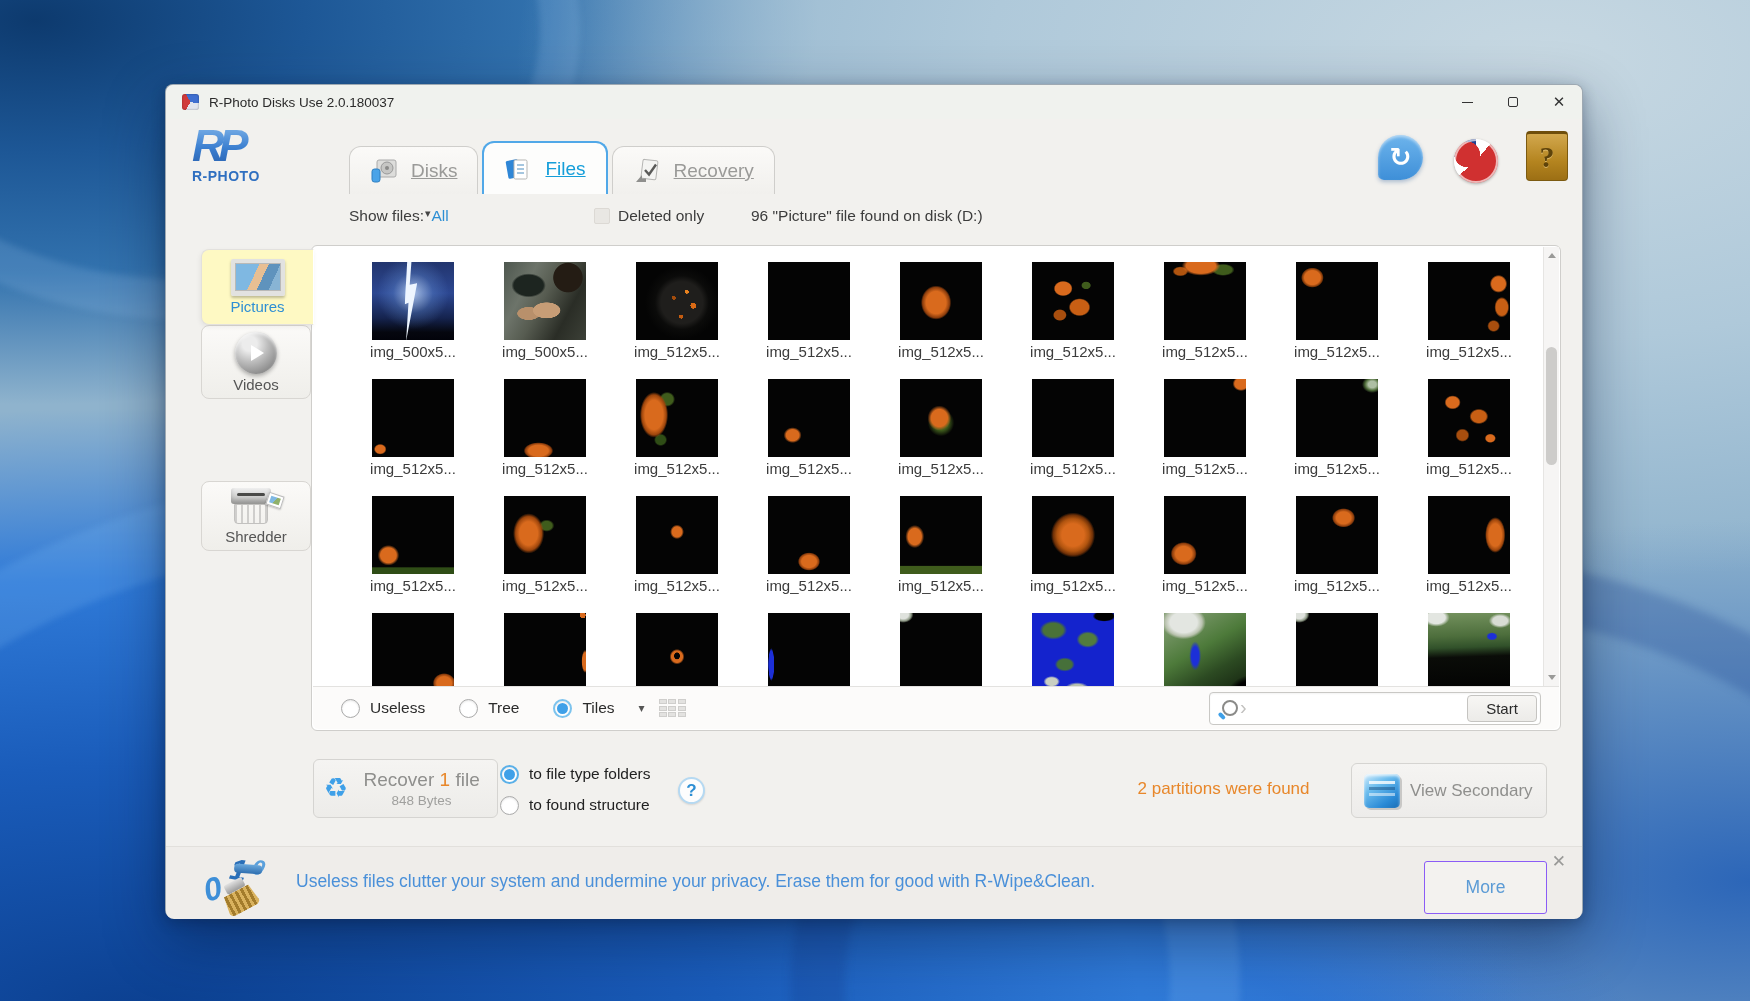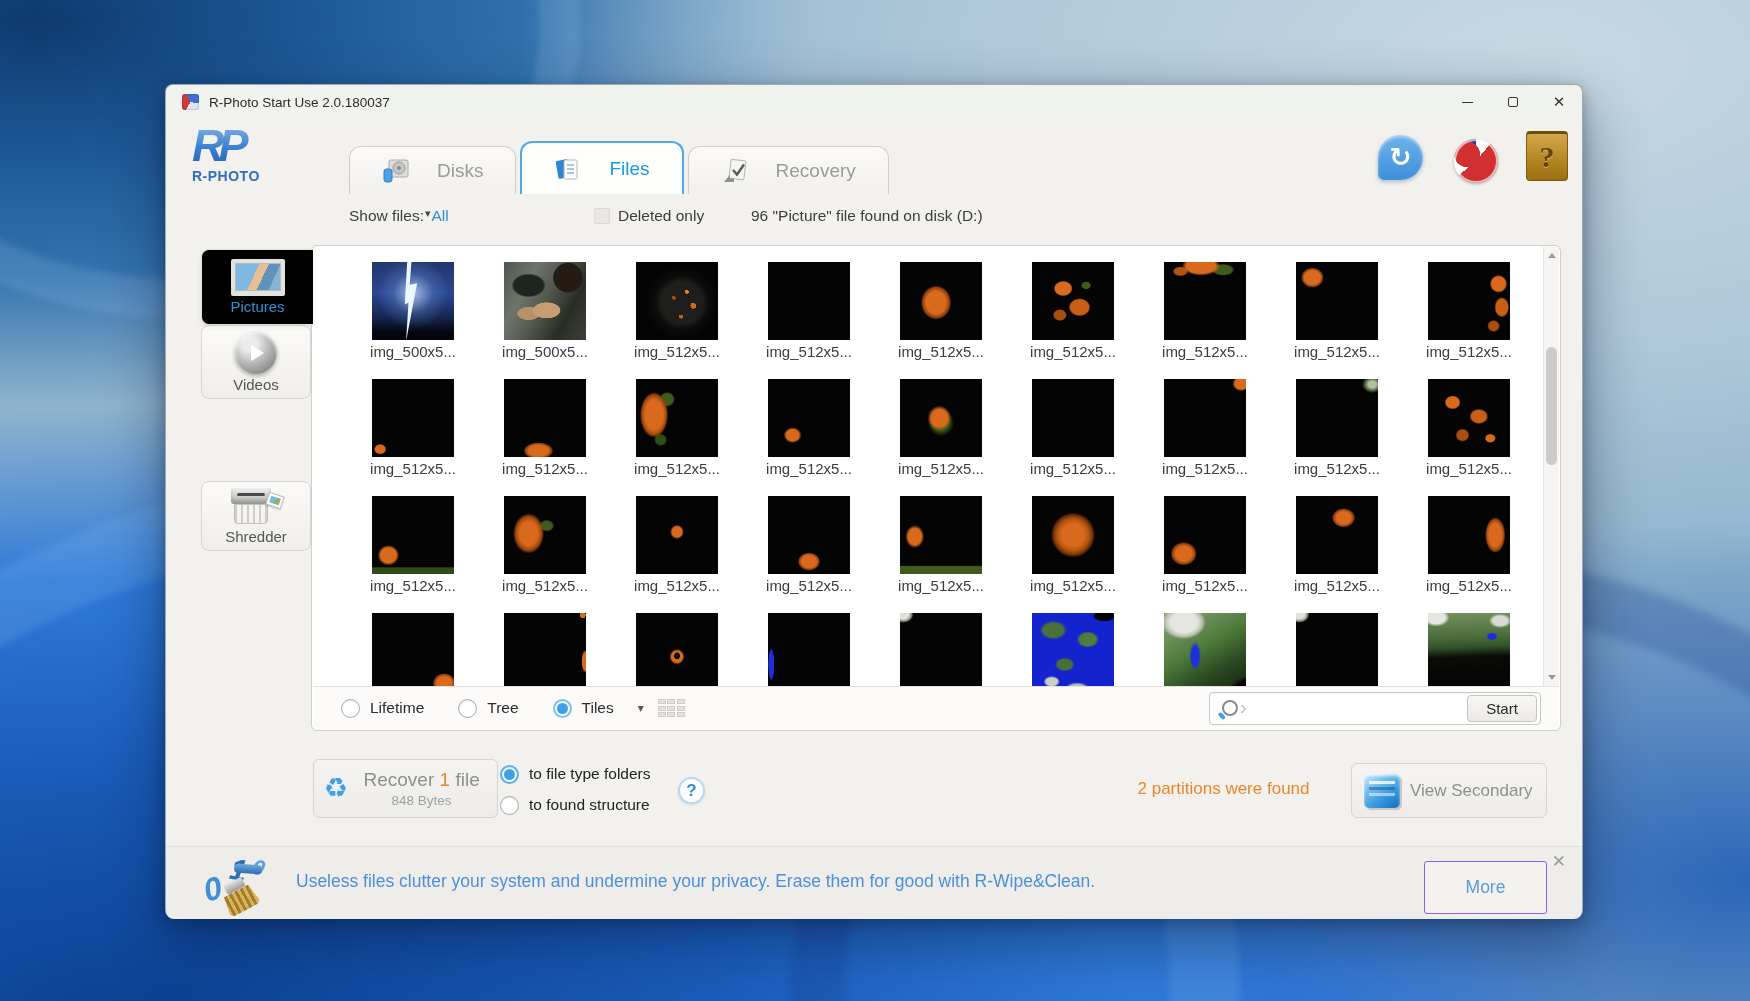--- a/index.html
+++ b/index.html
@@ -41,23 +41,23 @@
   .wc-close{font-size:15px;border-top-right-radius:8px;}
 
   
   .logo{position:absolute;left:26px;top:40px;width:120px;text-align:left;}
   .logo-rp{font-size:45px;font-weight:900;font-style:italic;letter-spacing:-6px;line-height:42px;
     background:linear-gradient(180deg,#7db2e8 0%,#3b7fd0 55%,#2a62b0 100%);
     -webkit-background-clip:text;background-clip:text;color:transparent;}
   .logo-name{font-size:14px;font-weight:bold;color:#2f6fc0;letter-spacing:.5px;margin-top:1px;}
 
   .tabs{position:absolute;left:183px;top:56px;height:53px;display:flex;align-items:flex-end;}
-  .tab{height:48px;display:flex;align-items:center;justify-content:center;gap:27px;
+  .tab{height:48px;display:flex;align-items:center;justify-content:center;gap:13px;
     border:1px solid #cfcecb;border-bottom:none;border-radius:12px 12px 0 0;
-    background:linear-gradient(180deg,#fbfaf8,#f1f0ed);color:#9a9a98;font-size:19px;padding:0 32px;margin-right:4px;}
+    background:linear-gradient(180deg,#fbfaf8,#f1f0ed);color:#9a9a98;font-size:19px;padding:0 20px;margin-right:4px;text-decoration:underline;}
   .tab.active{height:53px;border:2px solid #51a8e8;border-bottom:none;background:#fdfdfc;color:#159ed9;}
   .tabicon{width:28px;height:26px;flex:0 0 auto;}
 
   .promo{position:absolute;left:1030px;top:54px;width:172px;text-align:right;
     font-style:italic;font-size:21px;line-height:23px;color:#5b9bd5;font-weight:bold;}
   .refresh{position:absolute;left:1212px;top:50px;width:45px;height:45px;
     background:linear-gradient(180deg,#6db4ec,#3e8fd8);border-radius:23px 23px 23px 6px;
     display:flex;align-items:center;justify-content:center;color:#fff;font-size:26px;font-weight:bold;
     box-shadow:inset 0 2px 3px rgba(255,255,255,.5), 0 2px 4px rgba(40,90,150,.35);}
   .flag{position:absolute;left:1288px;top:54px;width:44px;height:44px;border-radius:50%;
@@ -79,21 +79,21 @@
   .linkblue{color:#2e8fd4;}
   .delonly{position:absolute;left:428px;top:4px;display:flex;align-items:center;gap:8px;}
   .cbox{width:16px;height:16px;background:#e9e7e3;border:1px solid #dcd9d4;border-radius:2px;}
   .status{position:absolute;left:585px;top:4px;}
 
   
   .side{position:absolute;left:35px;top:164px;width:113px;}
   .sidetab{position:absolute;left:0;width:110px;border:1px solid #d8d6d2;border-radius:8px;
     background:linear-gradient(180deg,#fbfaf8,#efeeea);display:flex;flex-direction:column;align-items:center;justify-content:center;gap:2px;
     color:#555;font-size:15px;}
-  .sidetab.active{width:113px;border-color:#e3e1dd;background:#000000;border-right-color:#fff;border-radius:8px 0 0 8px;color:#2e8fd4;box-shadow:-1px 2px 5px rgba(0,0,0,.06);}
+  .sidetab.active{width:113px;border-color:#e3e1dd;background:#fef9c3;border-right-color:#fff;border-radius:8px 0 0 8px;color:#2e8fd4;box-shadow:-1px 2px 5px rgba(0,0,0,.06);}
   .st-pictures{top:0;height:76px;z-index:3;}
   .st-videos{top:76px;height:74px;}
   .st-shredder{top:232px;height:70px;}
 
   .picframe{width:54px;height:37px;border:4px solid #e2e2e0;border-bottom-width:5px;border-radius:2px;
     box-shadow:0 2px 3px rgba(0,0,0,.25), inset 0 0 0 1px #b9b9b7;
     background:linear-gradient(115deg,#7fb8e2 0 42%,#e8bf93 42% 58%,#5f93bd 58% 78%,#88b4d4 78%);}
   .vidcircle{width:42px;height:42px;border-radius:50%;
     background:radial-gradient(circle at 35% 28%,#ececec 0 18%,#bdbdbd 45%,#8f8f8f 75%,#7a7a7a 100%);
     box-shadow:0 2px 4px rgba(0,0,0,.3), inset 0 2px 3px rgba(255,255,255,.7);
@@ -284,21 +284,21 @@
 <body>
 
 <div class="ribbon r1"></div>
 <div class="ribbon r2"></div>
 <div class="ribbon r3"></div>
 
 <div class="window">
 
   <div class="titlebar">
     <div class="appicon"></div>
-    <div class="apptitle">R-Photo Start Use 2.0.180037</div>
+    <div class="apptitle">R-Photo Disks Use 2.0.180037</div>
     <div class="wctrls">
       <div class="wc wc-min">
           <i></i>
         </div>
       <div class="wc wc-max">
           <i></i>
         </div>
       <div class="wc wc-close">✕</div>
     </div>
   </div>
@@ -534,21 +534,21 @@
       <div class="sthumb"></div>
       <div class="sarrow down">
           <div class="tri-down"></div>
         </div>
     </div>
 
     <div class="viewbar">
       <div class="vb-left">
         <div class="vopt">
           <span class="radio"></span>
-          <span>Lifetime</span>
+          <span>Useless</span>
         </div>
         <div class="vopt">
           <span class="radio"></span>
           <span>Tree</span>
         </div>
         <div class="vopt">
           <span class="radio sel"></span>
           <span>Tiles</span>
         </div>
         <span class="vb-caret">▾</span>

